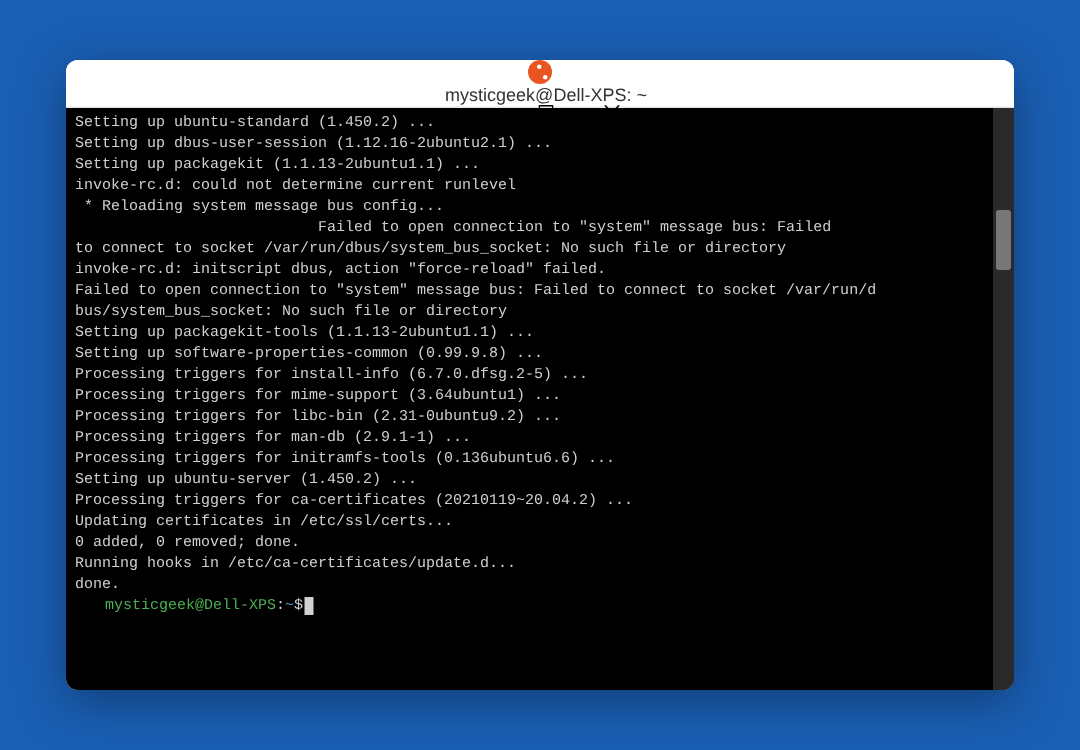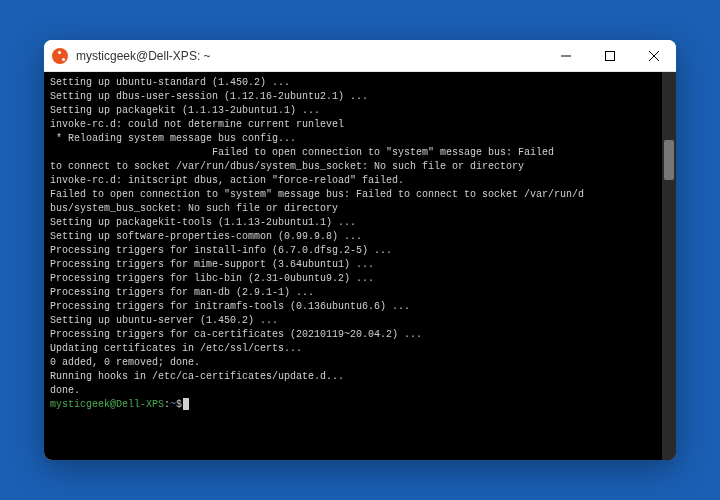--- a/index.html
+++ b/index.html
@@ -27,20 +27,21 @@
       flex-direction: column;
       overflow: hidden;
     }
     .titlebar {
       height: 32px;
       background: #fff;
       display: flex;
       align-items: center;
       padding: 0 0 0 8px;
       border-bottom: 1px solid #e5e5e5;
+      flex-direction: column;
     }
     .app-icon {
       width: 16px;
       height: 16px;
       border-radius: 50%;
       background: #e95420;
       margin-right: 8px;
       position: relative;
       flex-shrink: 0;
     }
@@ -113,20 +114,21 @@
       position: absolute;
       right: 2px;
       top: 68px;
       width: 10px;
       height: 40px;
       background: #777;
       border-radius: 2px;
     }
     .prompt-user {
       color: #4caf50;
+      margin-left: 20px;
     }
     .prompt-colon {
       color: #d0d0d0;
     }
     .prompt-path {
       color: #5b9bd5;
     }
     .prompt-dollar {
       color: #d0d0d0;
     }

